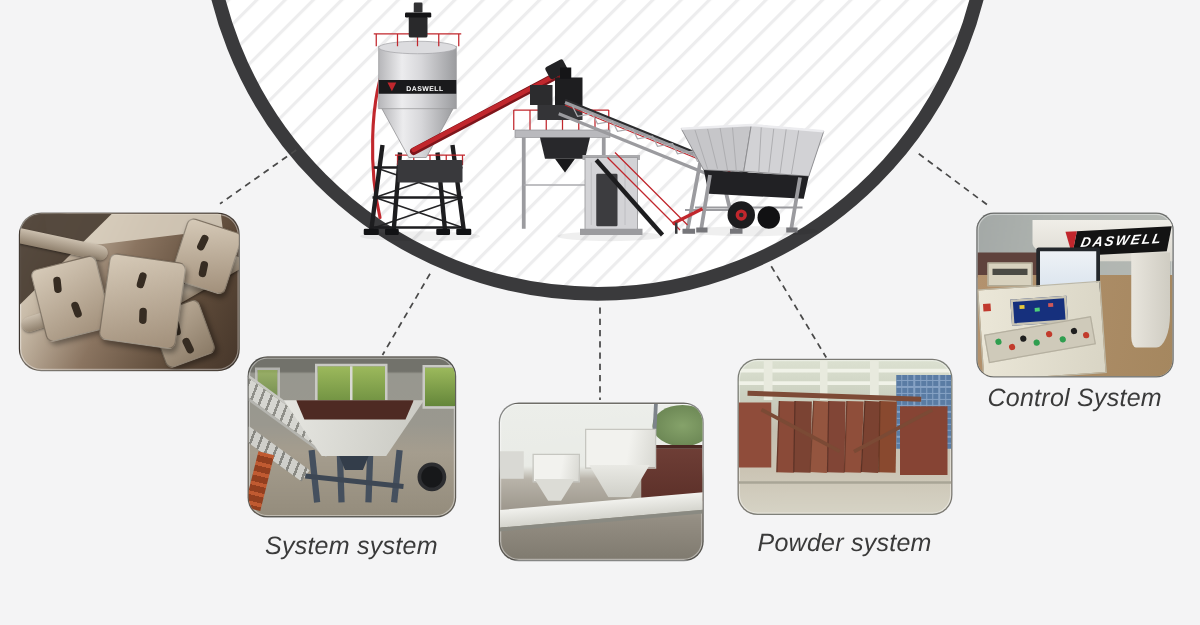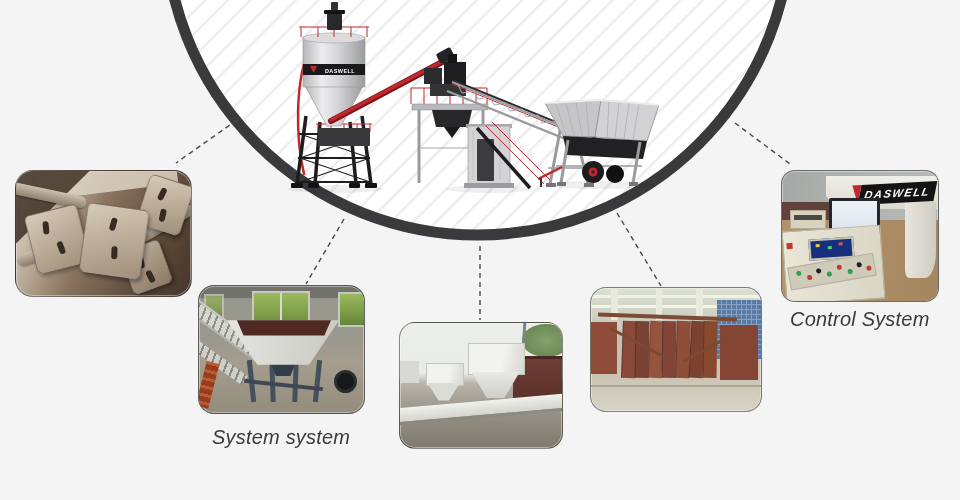--- a/index.html
+++ b/index.html
@@ -355,15 +355,16 @@
         <span class="dot" style="left:44%;top:48%;background:#2f9e4f"></span>
         <span class="dot" style="left:56%;top:24%;background:#c23b2c"></span>
         <span class="dot" style="left:68%;top:50%;background:#2f9e4f"></span>
         <span class="dot" style="left:80%;top:26%;background:#1f1f1f"></span>
         <span class="dot" style="left:90%;top:52%;background:#c23b2c"></span>
       </span>
     </div>
   </div>
 
   <div class="caption" id="cap-dose">System system</div>
+  <div class="caption" id="cap-powder">Powder system</div>
   <div class="caption" id="cap-ctrl">Control System</div>
 
 </div>
 
 </body></html>

